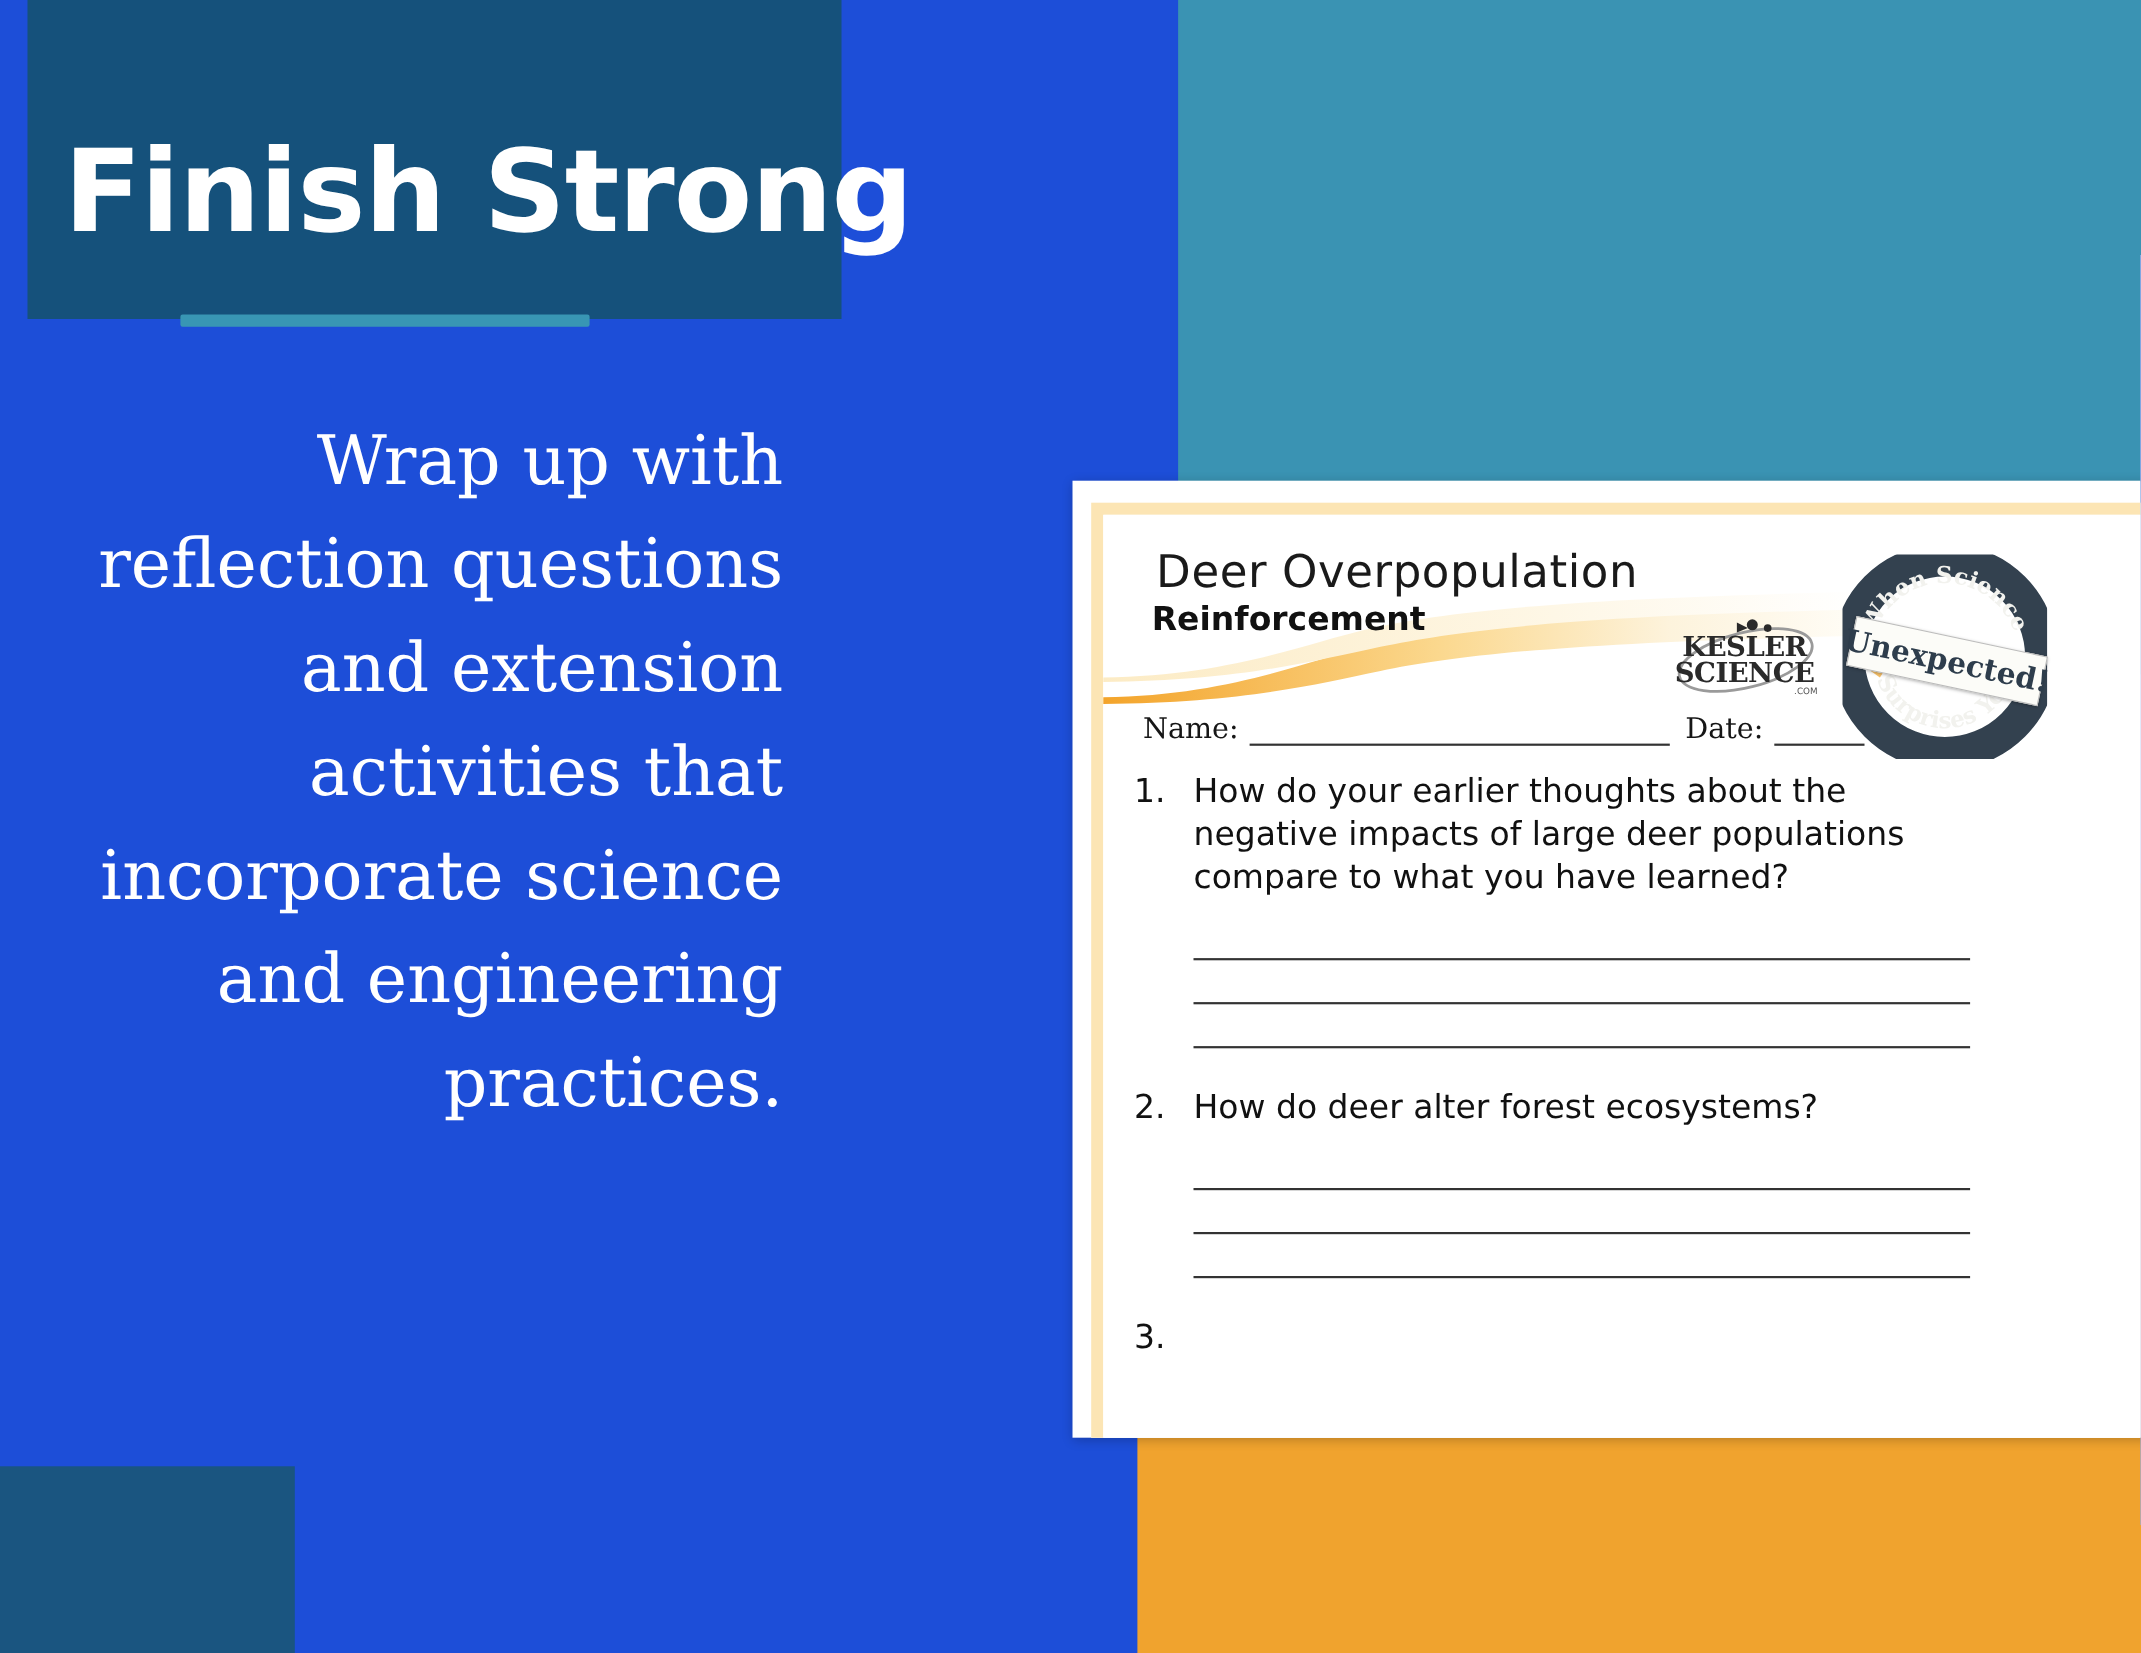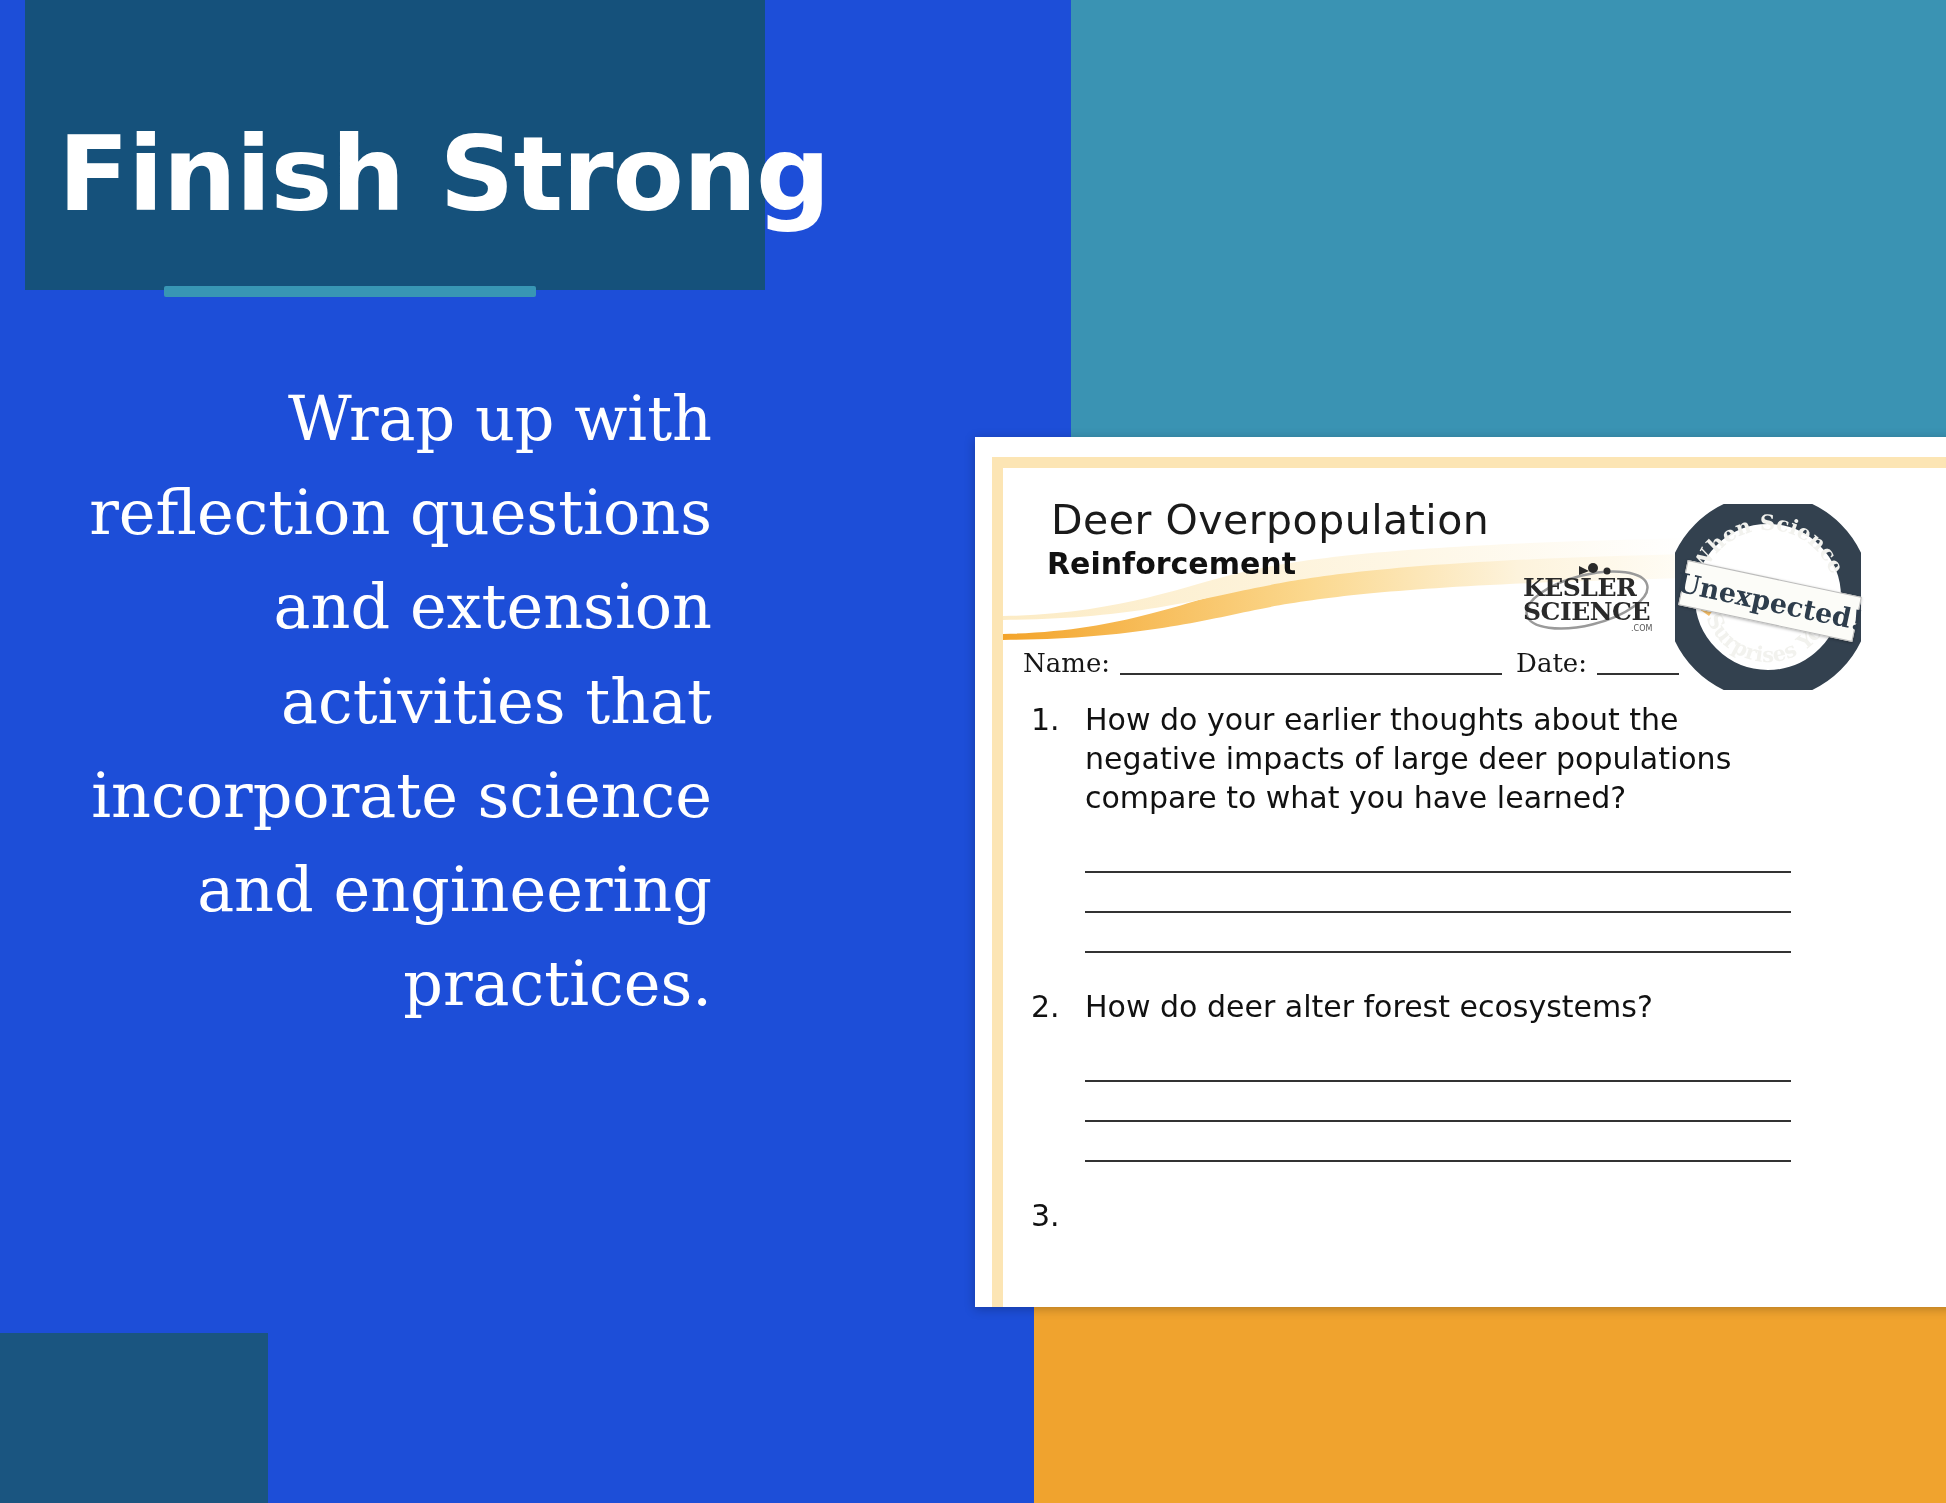--- a/index.html
+++ b/index.html
@@ -153,22 +153,21 @@
   #kesler-text {
     position: absolute;
     left: 0; top: 8px;
     width: 150px;
     font-family: "DejaVu Serif", serif;
     font-weight: bold;
     font-size: 25px;
     line-height: 0.96;
     color: #2A2A2A;
     letter-spacing: -0.5px;
-    text-align: left;
-    margin-left: 12px;
+    text-align: center;
   }
   #kesler-dotcom {
     position: absolute;
     left: 120px; top: 56px;
     font-family: "DejaVu Sans", sans-serif;
     font-size: 8px;
     color: #555;
   }
 
   
@@ -198,24 +197,24 @@
   }
   .badge-arc {
     position: absolute;
     left: 0; top: 0;
     width: 186px; height: 186px;
   }
 
   
   #ws-namerow {
     position: absolute;
-    left: 20px; top: 180px;
+    left: 36px; top: 180px;
     width: 800px;
     display: flex;
-    align-items: center;
+    align-items: flex-end;
     font-family: "DejaVu Serif", serif;
     font-size: 26px;
     color: #161616;
   }
   .field-label { white-space: nowrap; }
   .field-rule {
     border-bottom: 2px solid #333;
     height: 22px;
     margin: 0 14px 0 10px;
   }

